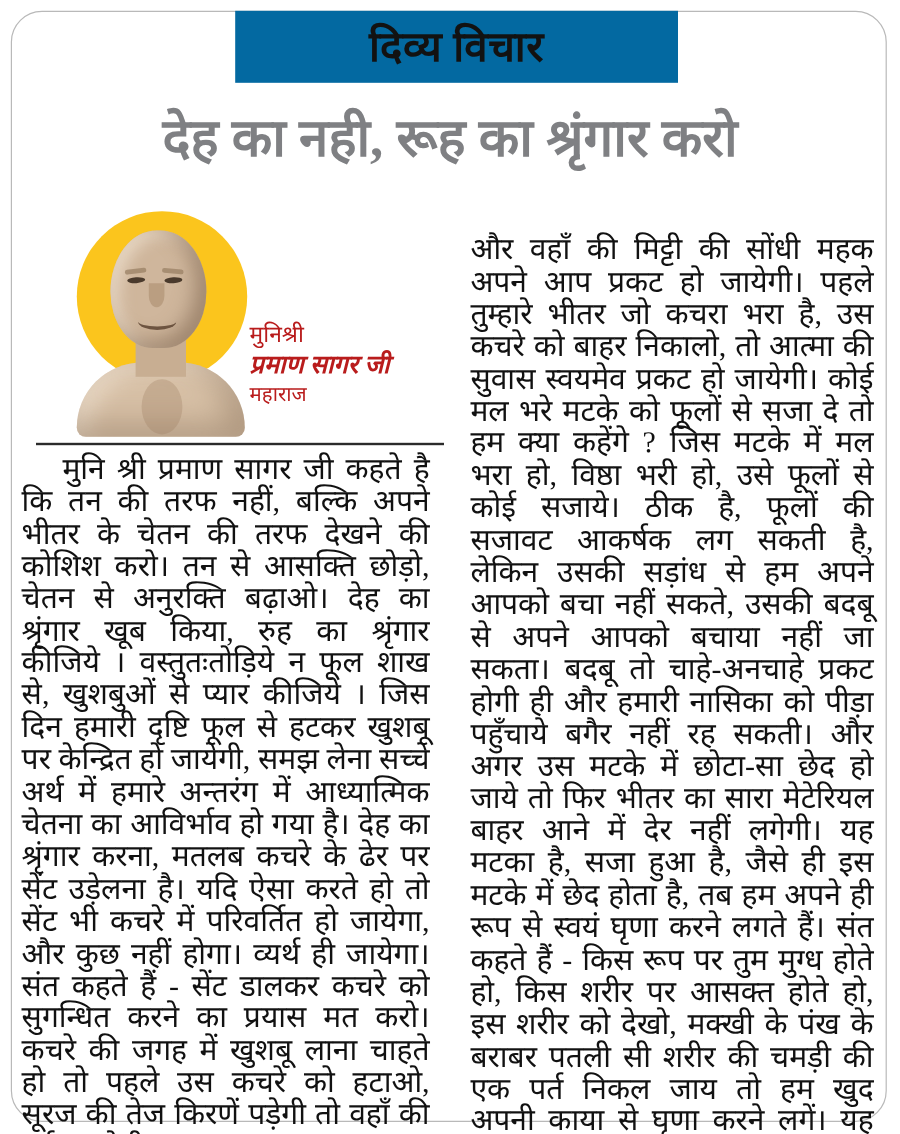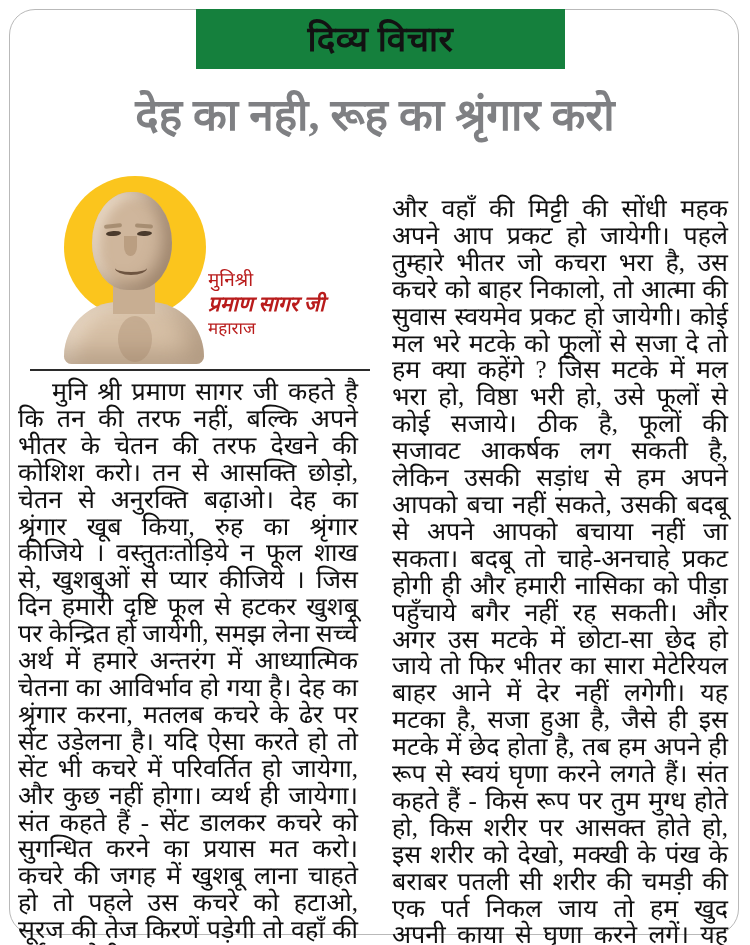--- a/index.html
+++ b/index.html
@@ -34,21 +34,21 @@
     pointer-events: none;
   }
 
   
   .banner {
     position: absolute;
     left: 196px;
     top: 9px;
     width: 369px;
     height: 60px;
-    background: #15803d;
+    background: #0369a1;
     display: flex;
     align-items: center;
     justify-content: center;
   }
   .banner-title {
     font-family: "Liberation Serif", "DejaVu Serif", serif;
     font-weight: bold;
     font-size: 35px;
     color: #121212;
     letter-spacing: 0.5px;

